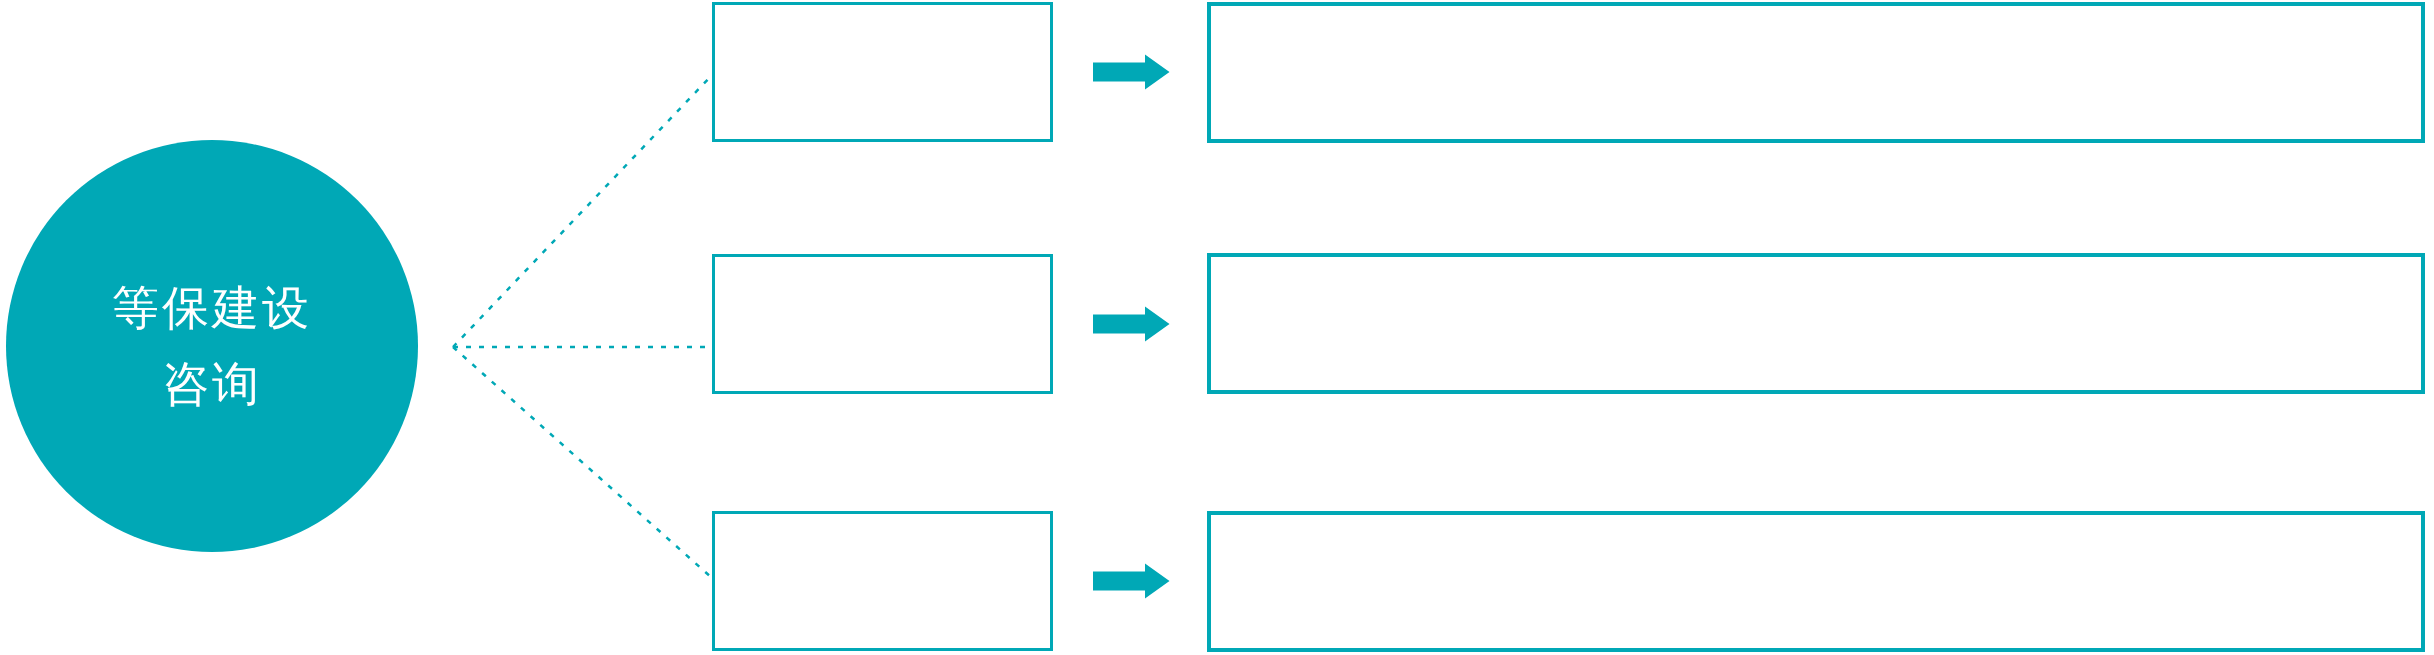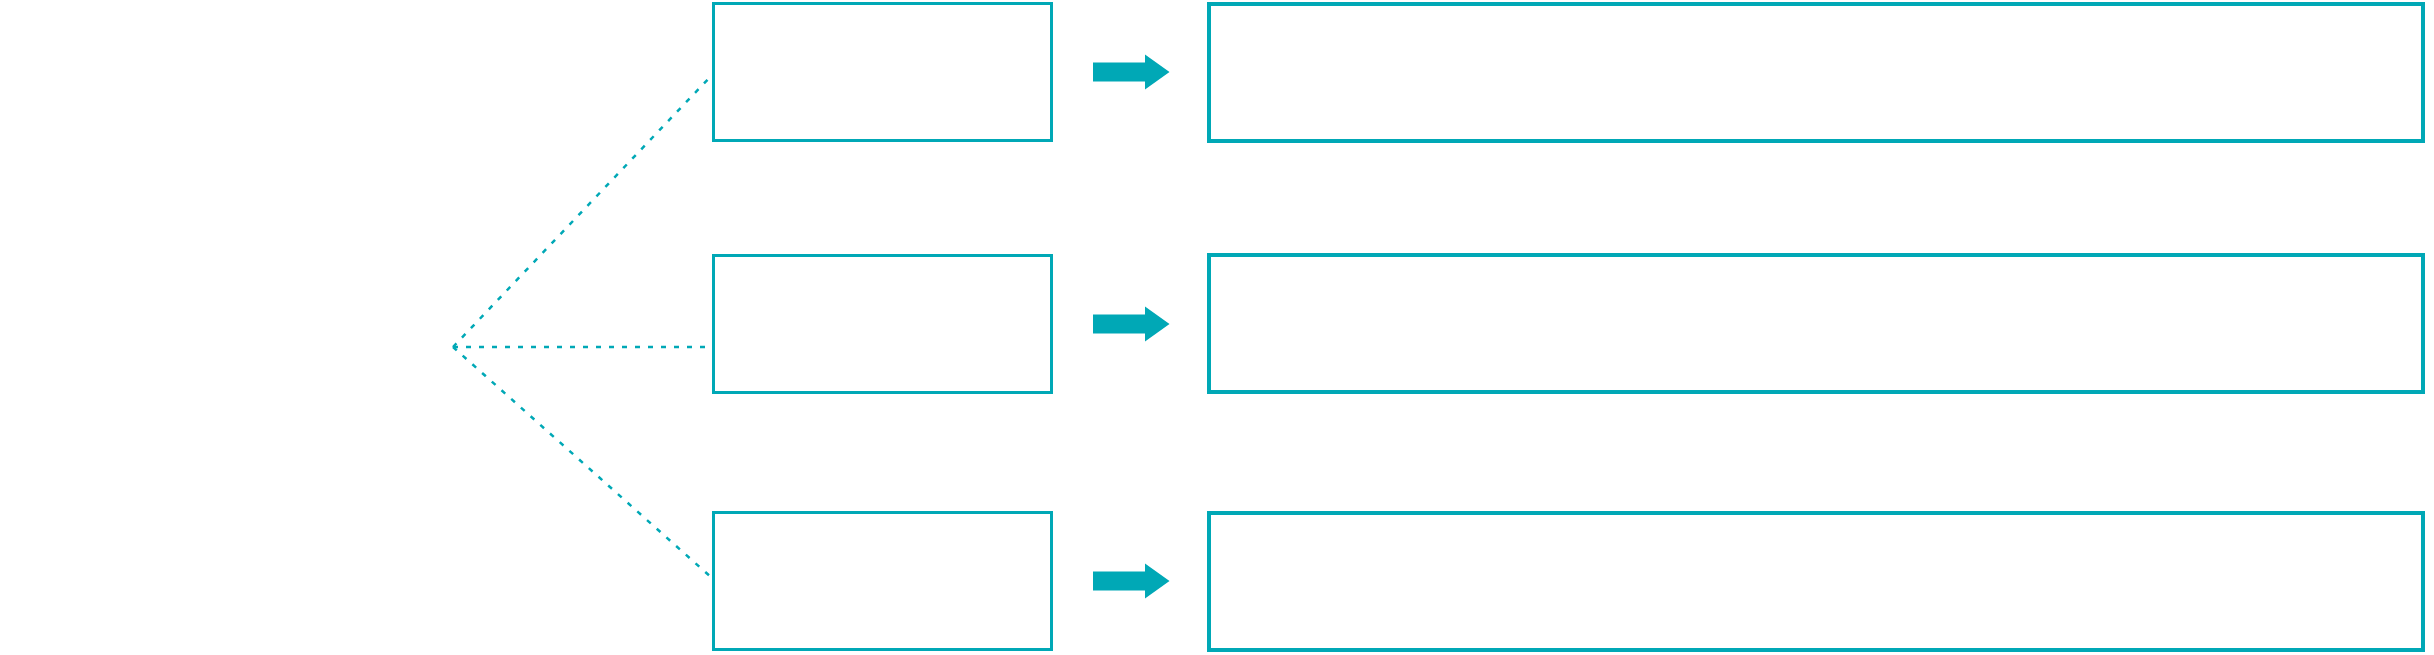--- a/index.html
+++ b/index.html
@@ -89,20 +89,24 @@
 <body>
 
 <div class="canvas">
 
   <svg class="connector-layer" viewBox="0 0 2434 655" xmlns="http://www.w3.org/2000/svg">
     <line x1="453" y1="347" x2="712" y2="75"></line>
     <line x1="453" y1="347" x2="712" y2="347"></line>
     <line x1="453" y1="347" x2="712" y2="578"></line>
   </svg>
 
+  <div class="hub-circle">
+    <span>等保建设</span>
+    <span>咨询</span>
+  </div>
 
   <div class="small-box row-0">
     <span></span>
   </div>
   <svg class="arrow row-0" viewBox="0 0 77 36" xmlns="http://www.w3.org/2000/svg">
     <polygon points="0,8.5 52,8.5 52,0.5 76.5,18 52,35.5 52,27.5 0,27.5"></polygon>
   </svg>
   <div class="wide-box row-0">
     <span></span>
   </div>

